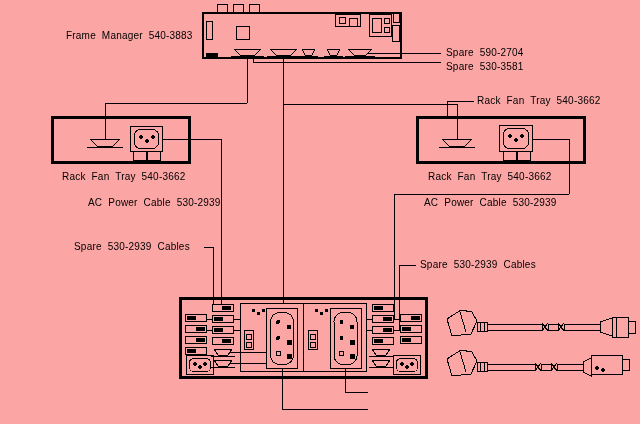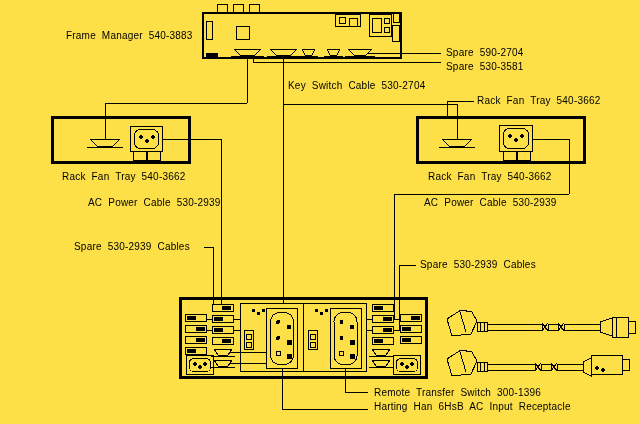--- a/index.html
+++ b/index.html
@@ -1,16 +1,16 @@
 <!DOCTYPE html>
 <html><head>
 <meta charset="utf-8">
 <style>
   html,body{margin:0;padding:0;background:#fff;}
-  #canvas{position:relative;width:640px;height:424px;background:#fde047;overflow:hidden;
+  #canvas{position:relative;width:640px;height:424px;background:#fca5a5;overflow:hidden;
           font-family:"Liberation Sans",sans-serif;text-align:right;}
   .lbl{position:absolute;font-size:10px;line-height:13px;color:#000;white-space:nowrap;
        word-spacing:3px;letter-spacing:0.2px;}
   svg{position:absolute;left:0;top:0;shape-rendering:crispEdges;}
 </style>
 </head>
 <body>
 
 <div id="canvas">
 
@@ -249,24 +249,21 @@
       <circle cx="603" cy="370" r="1.3" fill="#000"></circle>
       <rect x="622" y="359" width="7" height="11"></rect>
     </g>
 
   </g>
 </svg>
 
 <div class="lbl" style="left:66px;top:29px">Frame Manager 540-3883</div>
 <div class="lbl" style="left:446px;top:46px">Spare 590-2704</div>
 <div class="lbl" style="left:446px;top:60px">Spare 530-3581</div>
-<div class="lbl" style="left:288px;top:79px">Key Switch Cable 530-2704</div>
 <div class="lbl" style="left:477px;top:94px">Rack Fan Tray 540-3662</div>
 <div class="lbl" style="left:62px;top:170px">Rack Fan Tray 540-3662</div>
 <div class="lbl" style="left:428px;top:170px">Rack Fan Tray 540-3662</div>
 <div class="lbl" style="left:88px;top:196px">AC Power Cable 530-2939</div>
 <div class="lbl" style="left:424px;top:196px">AC Power Cable 530-2939</div>
 <div class="lbl" style="left:74px;top:240px">Spare 530-2939 Cables</div>
 <div class="lbl" style="left:420px;top:258px">Spare 530-2939 Cables</div>
-<div class="lbl" style="left:374px;top:386px">Remote Transfer Switch 300-1396</div>
-<div class="lbl" style="left:374px;top:400px">Harting Han 6HsB AC Input Receptacle</div>
 
 </div>
 
 </body></html>

